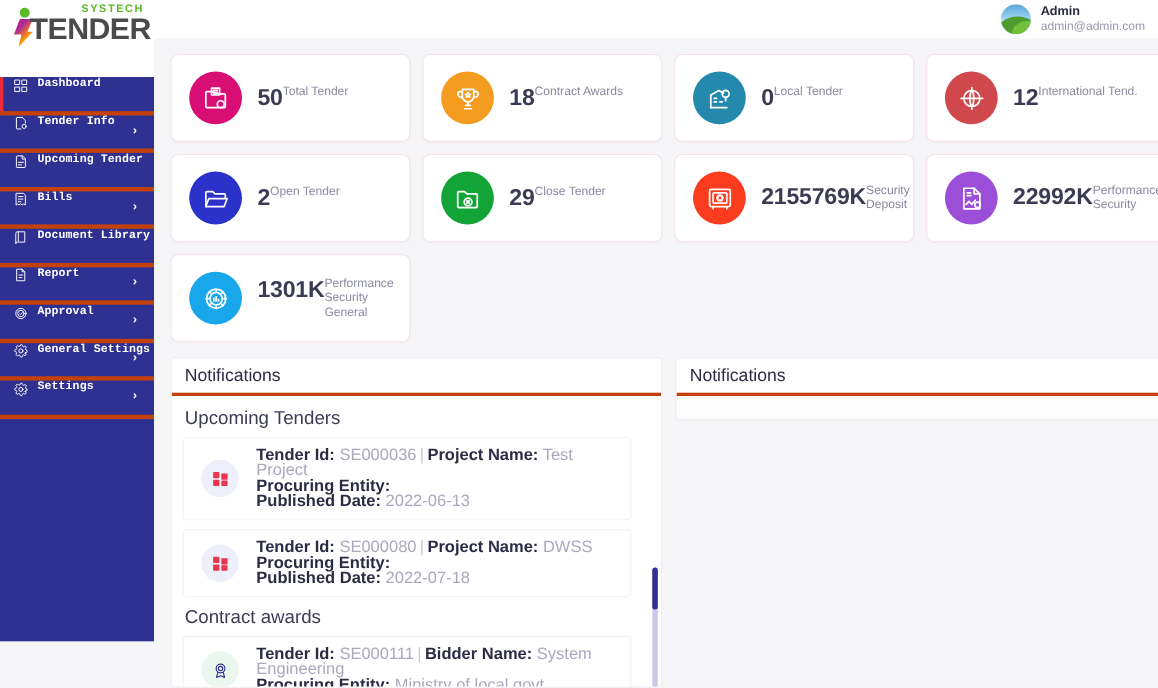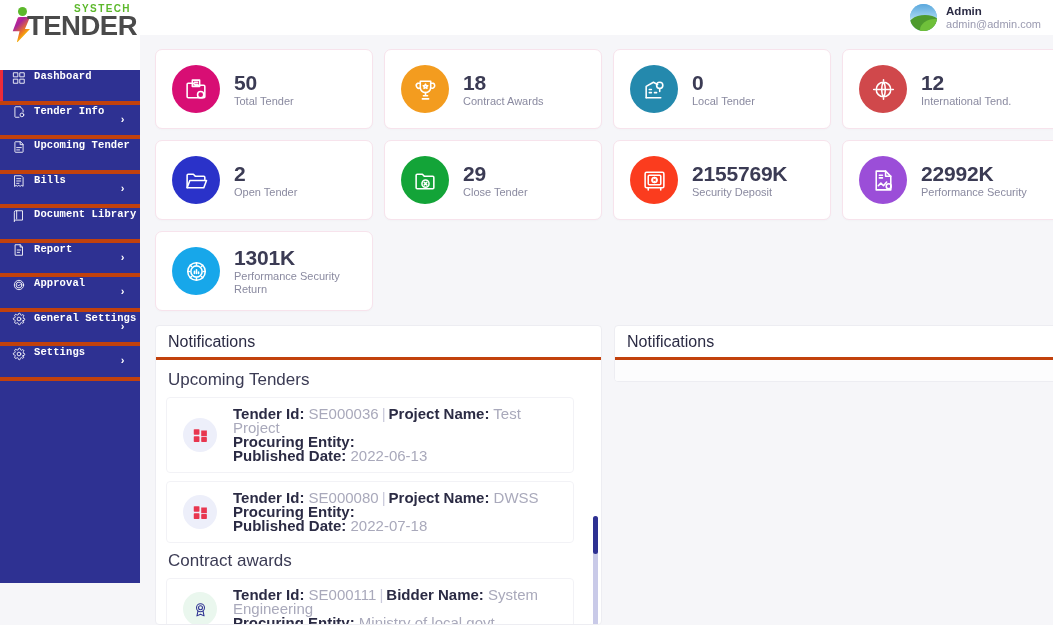--- a/index.html
+++ b/index.html
@@ -120,21 +120,21 @@
     display: flex; align-items: center;
     padding-left: 16px;
     box-shadow: 0 1px 2px rgba(0,0,0,0.02);
   }
   .stat-ico {
     width: 48px; height: 48px; border-radius: 50%;
     display: flex; align-items: center; justify-content: center;
     flex: 0 0 48px; margin-right: 14px;
   }
   .stat-ico svg { width: 25px; height: 25px; display: block; }
-  .stat-text { display: flex; flex-direction: column; justify-content: center; }
+  .stat-text { display: flex; justify-content: center; }
   .stat-value {
     font-size: 21px; font-weight: bold; color: #3b3b54;
     line-height: 24px; letter-spacing: -0.2px;
   }
   .stat-label {
     font-size: 11px; color: #8a8aa0; line-height: 13px;
     max-width: 132px;
   }
 
   
@@ -439,21 +439,21 @@
         <span class="stat-ico" style="background:#17a7ea">
           <svg viewBox="0 0 24 24" fill="none" stroke="#ffffff" stroke-width="1.5" stroke-linecap="round" stroke-linejoin="round">
             <circle cx="12" cy="12" r="8.4"></circle>
             <circle cx="12" cy="12" r="5.4"></circle>
             <path d="M10 14v-2.2M12 14v-3.6M14 14v-1.4"></path>
             <path d="M12 3.6v1.6M12 18.8v1.6M3.6 12h1.6M18.8 12h1.6M6 6l1.2 1.2M16.8 16.8L18 18M18 6l-1.2 1.2M7.2 16.8L6 18"></path>
           </svg>
         </span>
         <span class="stat-text">
           <span class="stat-value">1301K</span>
-          <span class="stat-label">Performance Security Return</span>
+          <span class="stat-label">Performance Security General</span>
         </span>
       </div>
     </div>
 
   <div id="panels">
     <div class="panel" id="panel-left">
       <div class="panel-head">Notifications</div>
       <div class="panel-body" id="left-body">
           <div class="group-title">Upcoming Tenders</div>
           <div class="notif-row">

